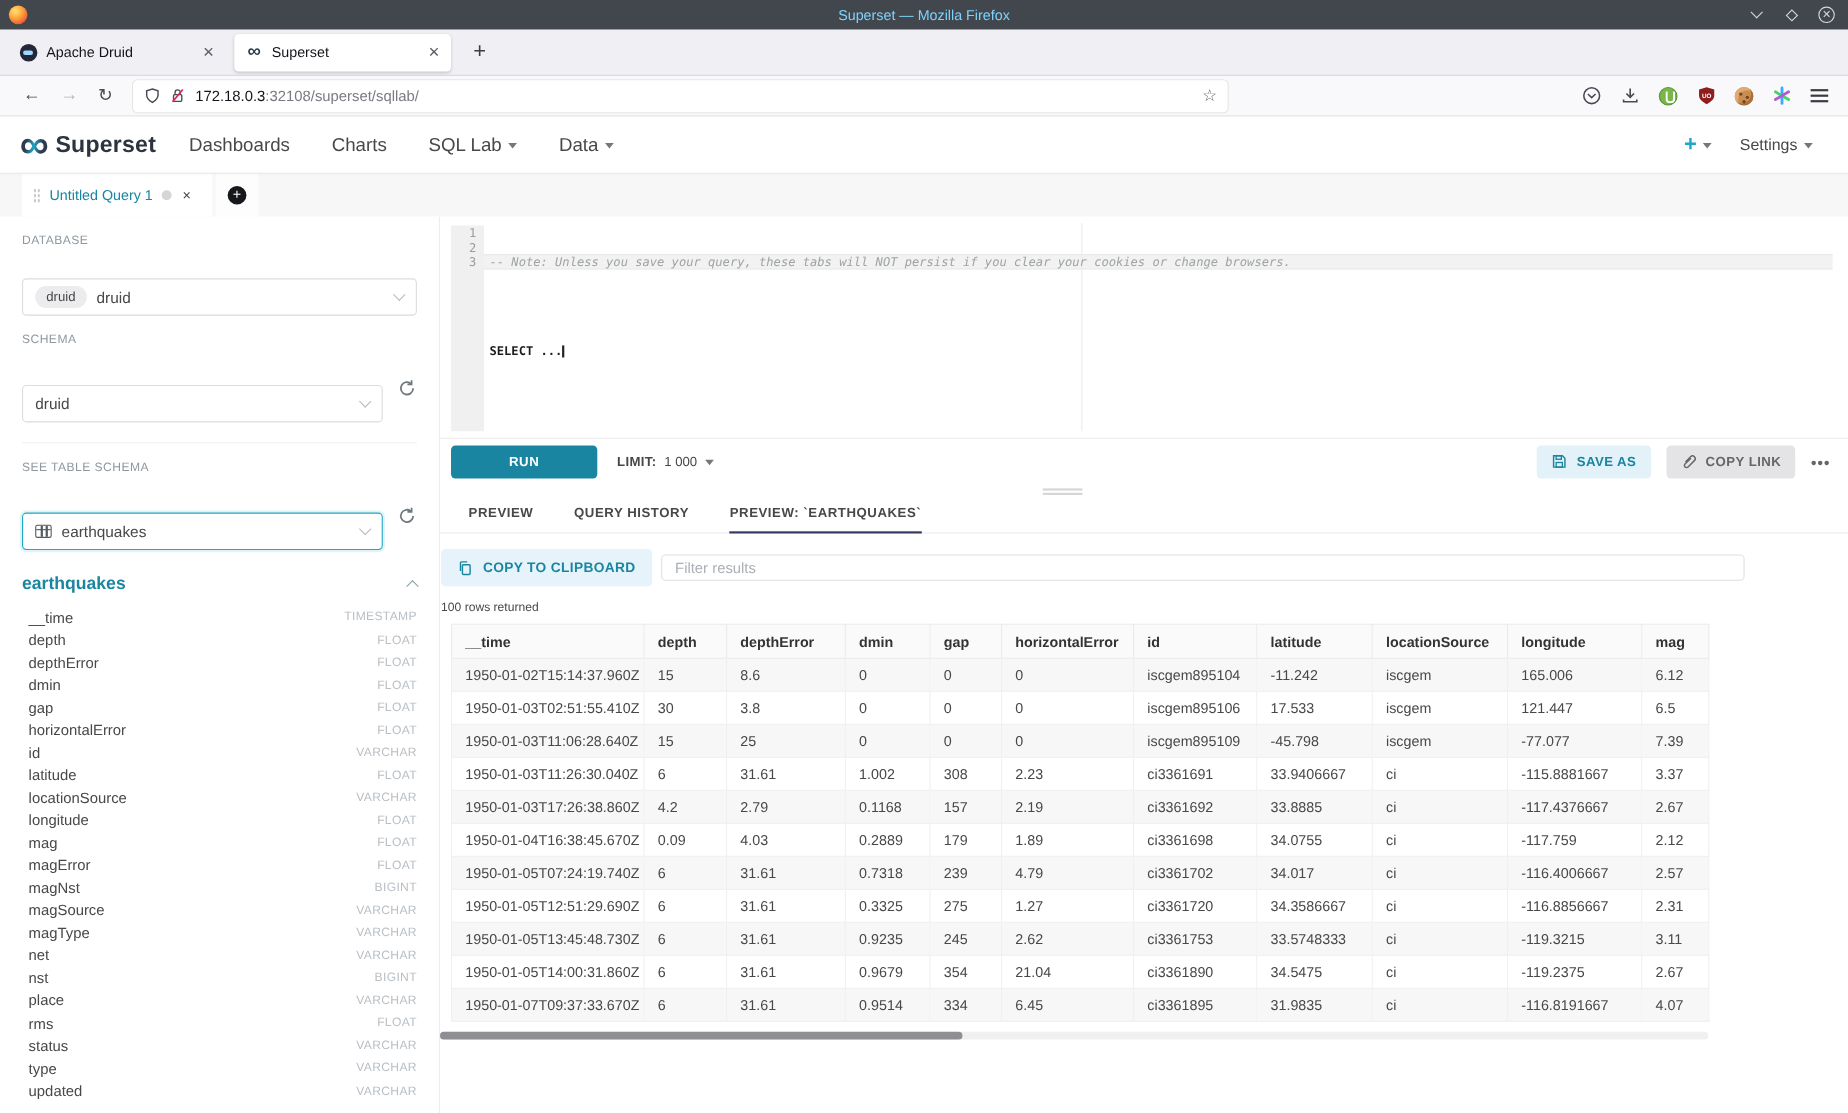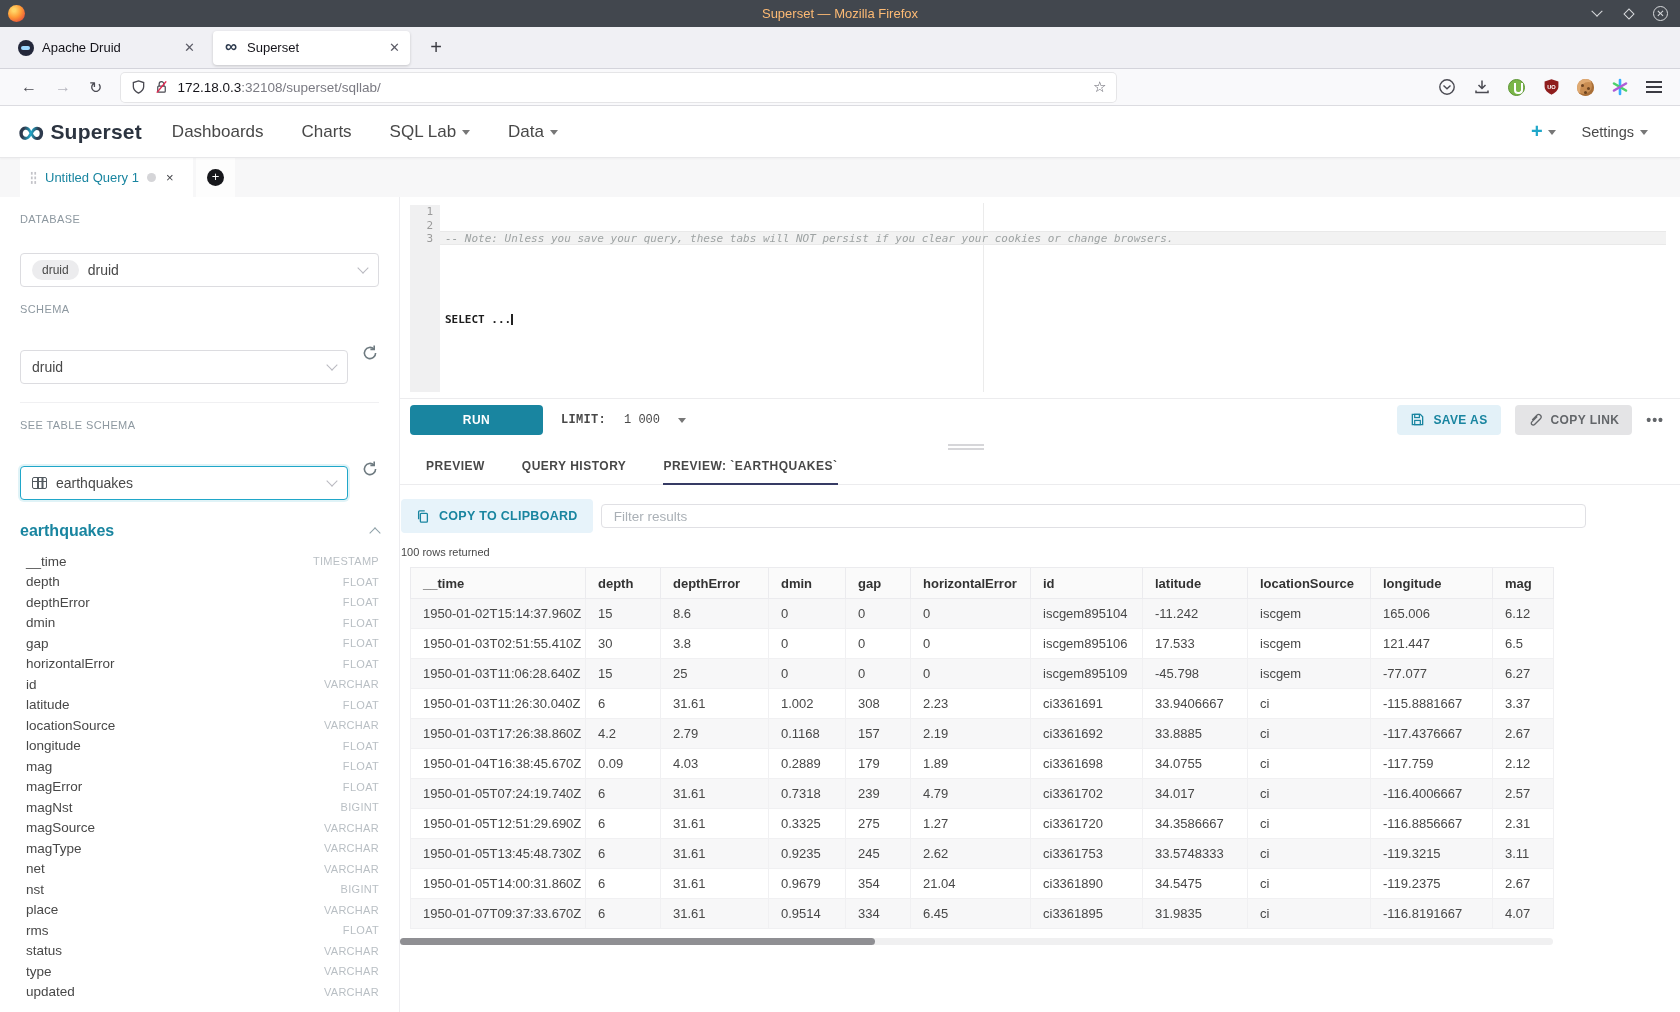--- a/index.html
+++ b/index.html
@@ -5,21 +5,21 @@
   * { box-sizing: border-box; margin: 0; padding: 0; }
   html,body { width:1680px; height:1012px; overflow:hidden; }
   body { font-family:"Liberation Sans", sans-serif; background:#fff; color:#484848; }
   .screen { position:relative; width:1680px; height:1012px; }
 
   
   .titlebar { position:absolute; top:0; left:0; right:0; height:27px; background:#42474e;
     display:flex; align-items:center; color:#f3f4f6; }
   .ff-logo { width:17px; height:17px; margin-left:8px; border-radius:50%;
     background:radial-gradient(circle at 35% 30%, #ffd567 10%, #ff9a36 45%, #e8543a 80%, #b5322f 100%); }
-  .win-title { position:absolute; left:0; right:0; text-align:center; font-size:13px; color:#fdba74; }
+  .win-title { position:absolute; left:0; right:0; text-align:center; font-size:13px; color:#7dd3fc; }
   .win-controls { margin-left:auto; display:flex; align-items:center; gap:16px; margin-right:12px; z-index:2; }
   .wc { width:16px; height:16px; display:flex; align-items:center; justify-content:center; color:#d7d9dc; font-size:11px; cursor:default; }
   .wc-chev { width:8px; height:8px; border-right:1.5px solid #d7d9dc; border-bottom:1.5px solid #d7d9dc; transform:rotate(45deg) translate(-2px,-2px); }
   .wc-diamond { width:8px; height:8px; border:1.5px solid #d7d9dc; transform:rotate(45deg); }
   .wc-close { width:15px; height:15px; border:1.5px solid #d7d9dc; border-radius:50%; font-size:10px; line-height:12px; text-align:center; }
 
   
   .tabstrip { position:absolute; top:27px; left:0; right:0; height:42px; background:#f0f0f4;
     border-bottom:1px solid #d4d4db; display:flex; align-items:center; padding-left:8px; }
   .btab { width:197px; height:34px; display:flex; align-items:center; gap:8px; padding:0 10px;
@@ -119,21 +119,21 @@
   .codelines { position:absolute; left:45px; top:8px; right:0; line-height:13.5px; font-size:11px; white-space:pre; }
   .codeline { height:13.5px; }
   .comment { color:#9ea3a3; font-style:italic; }
   .stmt { color:#1c1c1c; font-weight:bold; }
   .cursorbar { display:inline-block; width:1.5px; height:11px; background:#222; vertical-align:-1.5px; }
 
   
   .runrow { height:42px; border-top:1px solid #ececee; display:flex; align-items:center; padding:0 16px 0 10px; gap:18px; }
   .runbtn { width:133px; height:30px; background:#1985a0; color:#fff; border:0; border-radius:4px;
     font-size:12px; font-weight:bold; letter-spacing:.5px; font-family:inherit; }
-  .limit { display:flex; align-items:center; gap:18px; font-size:12px; color:#484848;font-family:Liberation Mono, monospace; }
+  .limit { display:flex; align-items:center; gap:7px; font-size:12px; color:#484848; }
   .limit .ll { font-weight:bold; letter-spacing:.3px; }
   .right-actions { margin-left:auto; display:flex; align-items:center; gap:14px; }
   .saveas { height:30px; padding:0 13px; background:#e3f1f8; color:#1985a0; border:0; border-radius:4px;
     font-size:12px; font-weight:bold; letter-spacing:.4px; display:flex; align-items:center; gap:8px; font-family:inherit; }
   .copylink { height:30px; padding:0 13px; background:#e4e4e6; color:#63666a; border:0; border-radius:4px;
     font-size:12px; font-weight:bold; letter-spacing:.4px; display:flex; align-items:center; gap:8px; font-family:inherit; }
   .more { color:#63666a; font-size:14px; font-weight:bold; letter-spacing:1px; }
 
   
   .draghandle { height:13px; position:relative; }
@@ -553,21 +553,21 @@
                   <td>1950-01-03T11:06:28.640Z</td>
                   <td>15</td>
                   <td>25</td>
                   <td>0</td>
                   <td>0</td>
                   <td>0</td>
                   <td>iscgem895109</td>
                   <td>-45.798</td>
                   <td>iscgem</td>
                   <td>-77.077</td>
-                  <td>6.27</td>
+                  <td>7.39</td>
                 </tr>
                 <tr>
                   <td>1950-01-03T11:26:30.040Z</td>
                   <td>6</td>
                   <td>31.61</td>
                   <td>1.002</td>
                   <td>308</td>
                   <td>2.23</td>
                   <td>ci3361691</td>
                   <td>33.9406667</td>

